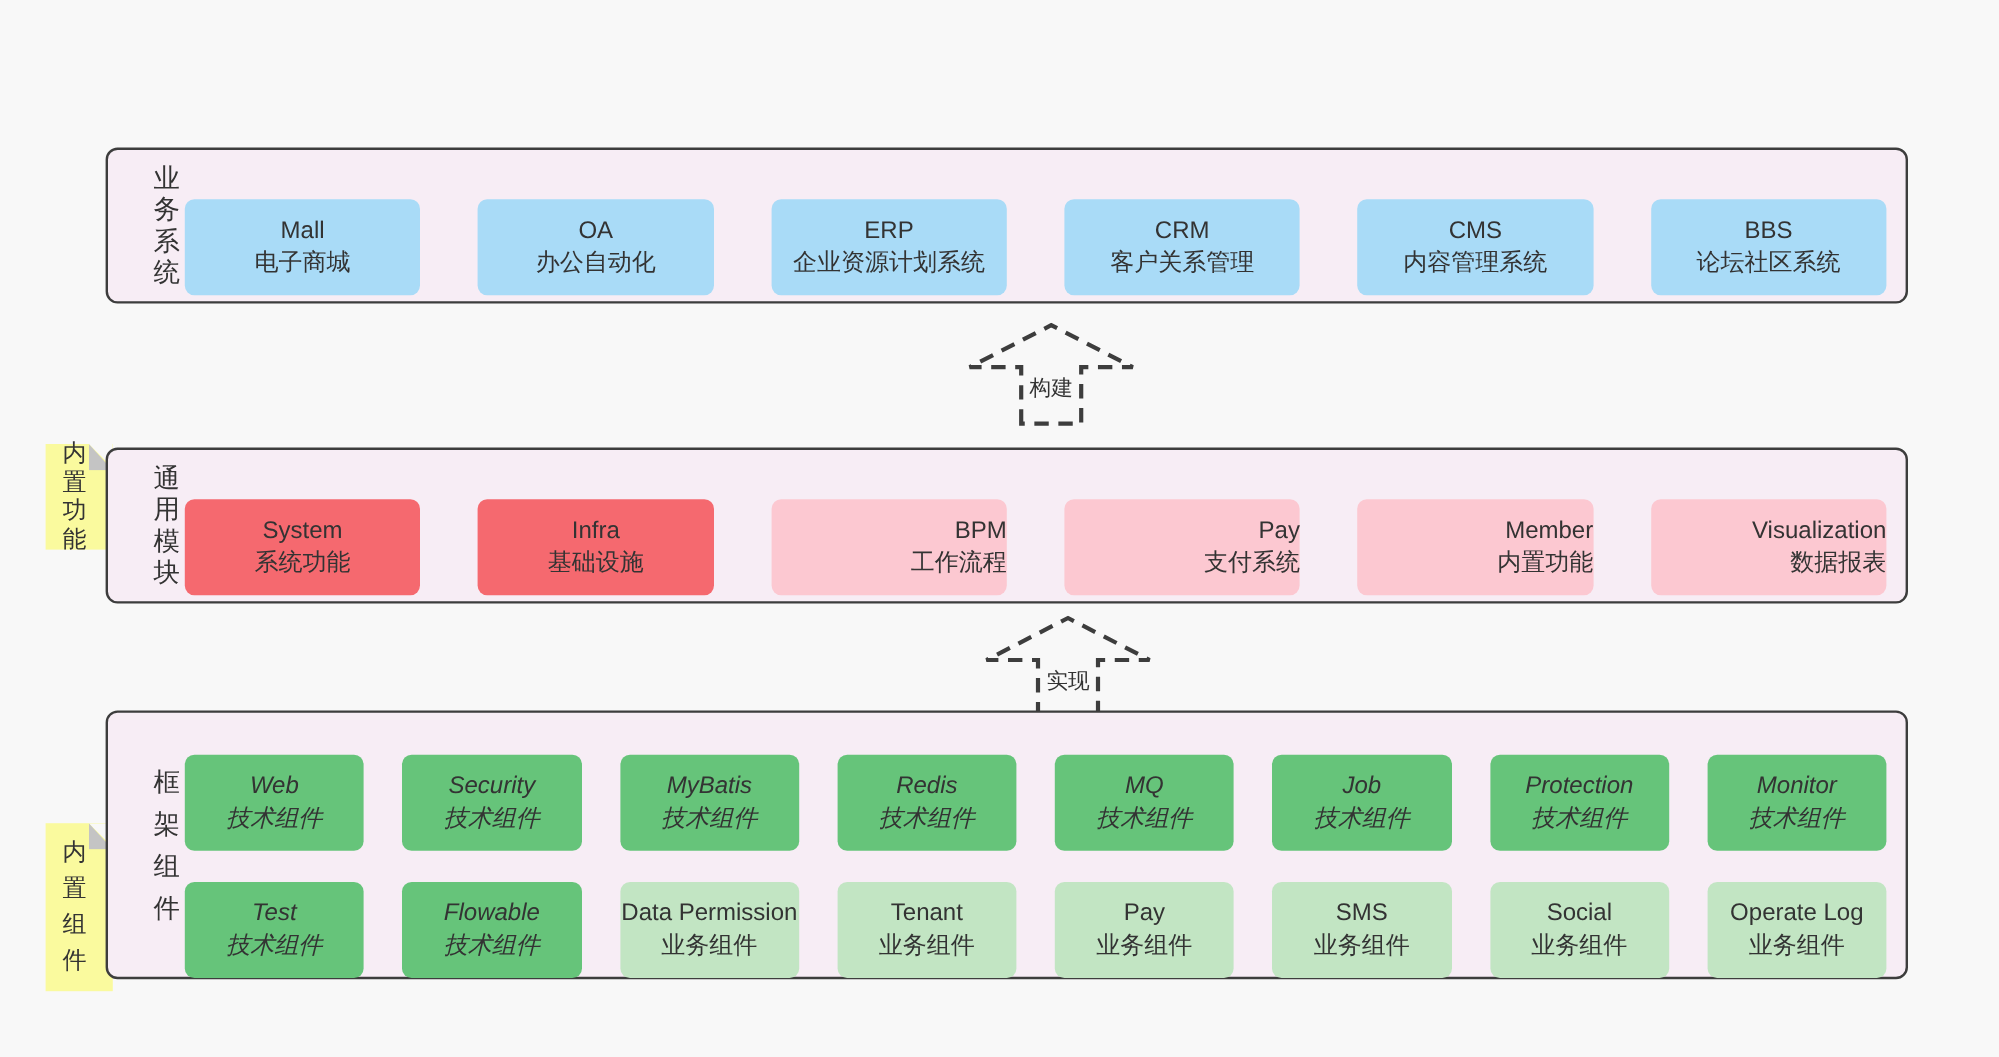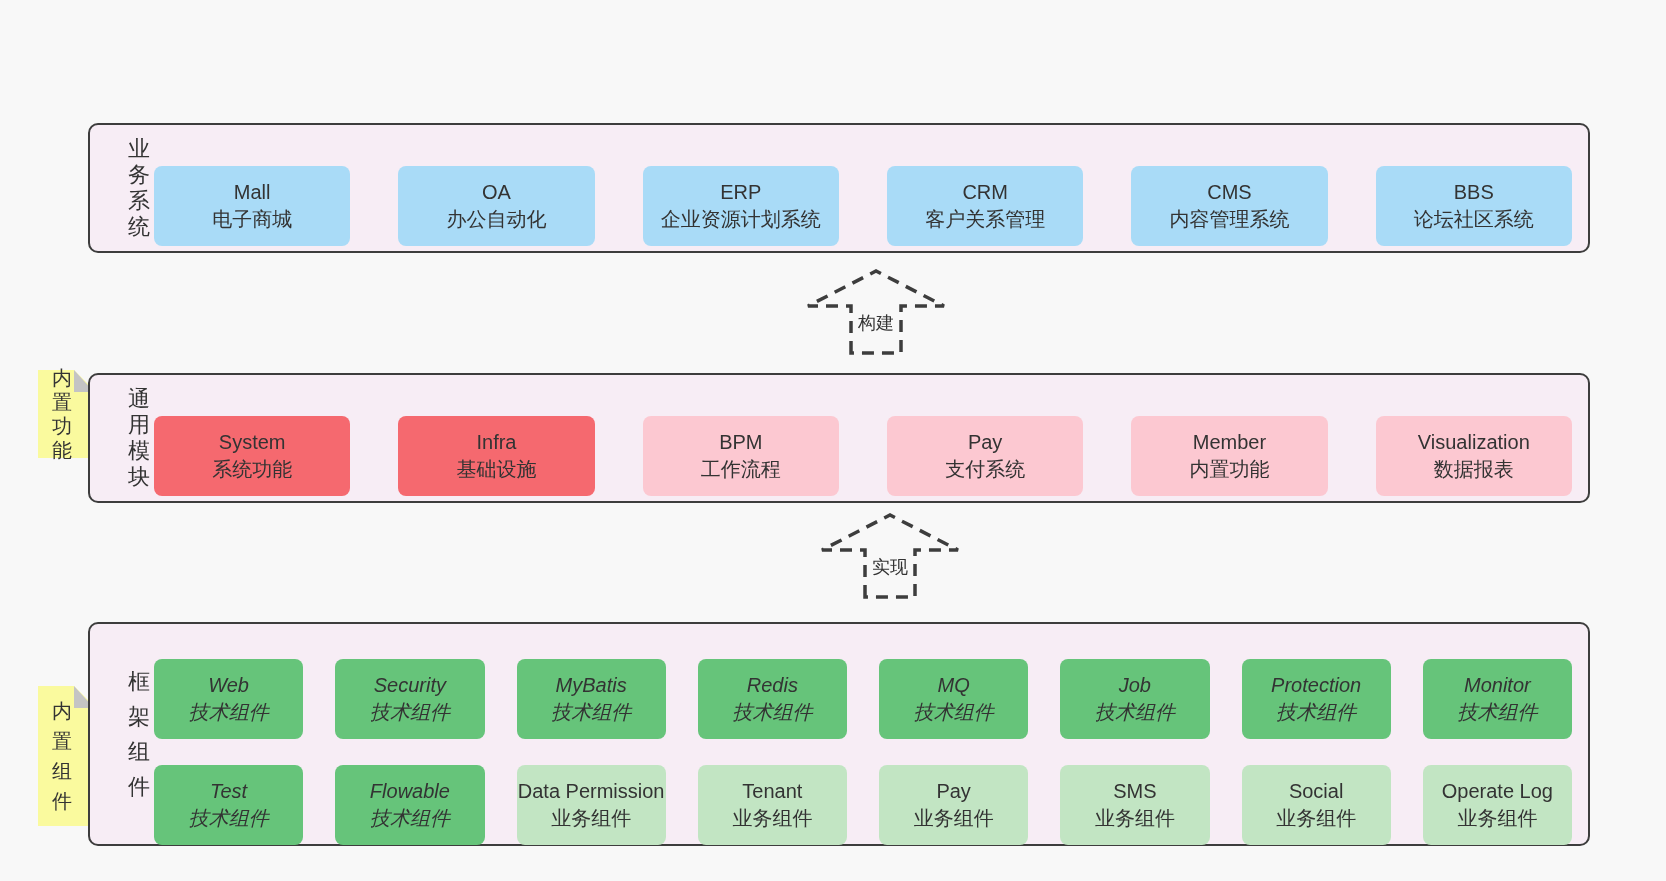--- a/index.html
+++ b/index.html
@@ -14,41 +14,41 @@
   }
   
   .band{
     position:absolute;left:88px;width:1502px;
     background:var(--band-bg,#f7edf5);
     border:2px solid var(--band-border,#3d3d3d);
     border-radius:10px;box-sizing:border-box;z-index:2;
   }
   #band-business{top:123px;height:130px;}
   #band-modules{top:373px;height:130px;}
-  #band-components{top:622px;height:224px;}
+  #band-components{top:592px;height:224px;}
   .vlabel{
     position:absolute;left:14px;top:50%;transform:translateY(-50%);
     width:28px;text-align:center;font-size:22px;line-height:26px;
     word-break:break-all;color:var(--text,#333);margin-left:21px;
   }
   #band-components .vlabel{line-height:35px;}
   .rows{
     position:absolute;left:64px;right:16px;top:0;bottom:0;
     display:flex;flex-direction:column;justify-content:center;gap:26px;margin-top:36px;
   }
   .row{display:flex;gap:48px;align-items:center;}
   #band-components .row{gap:32px;}
   .box{
     flex:1;height:80px;border-radius:8px;
     display:flex;flex-direction:column;align-items:center;justify-content:center;
     text-align:center;font-size:20px;line-height:27px;color:var(--text,#333);
   }
   #band-business .box{background:var(--blue,#a9dbf7);}
   #band-modules .box[data-variant="strong"]{background:var(--red,#f5696f);}
-  #band-modules .box[data-variant="soft"]{background:var(--pink,#fcc8d1);}
+  #band-modules .box[data-variant="soft"]{background:var(--pink,#fcc8d1);align-items:flex-end;}
   #band-components .box[data-variant="tech"]{background:var(--green,#66c47a);font-style:italic;}
   #band-components .box[data-variant="biz"]{background:var(--light-green,#c2e5c3);}
   
   .sticky{
     position:absolute;left:38px;width:56px;background:var(--sticky-yellow,#fafa9e);
     z-index:1;display:flex;align-items:center;justify-content:center;
   }
   #sticky-modules{top:370px;height:88px;}
   #sticky-components{top:686px;height:140px;}
   .sticky .fold-cut{

